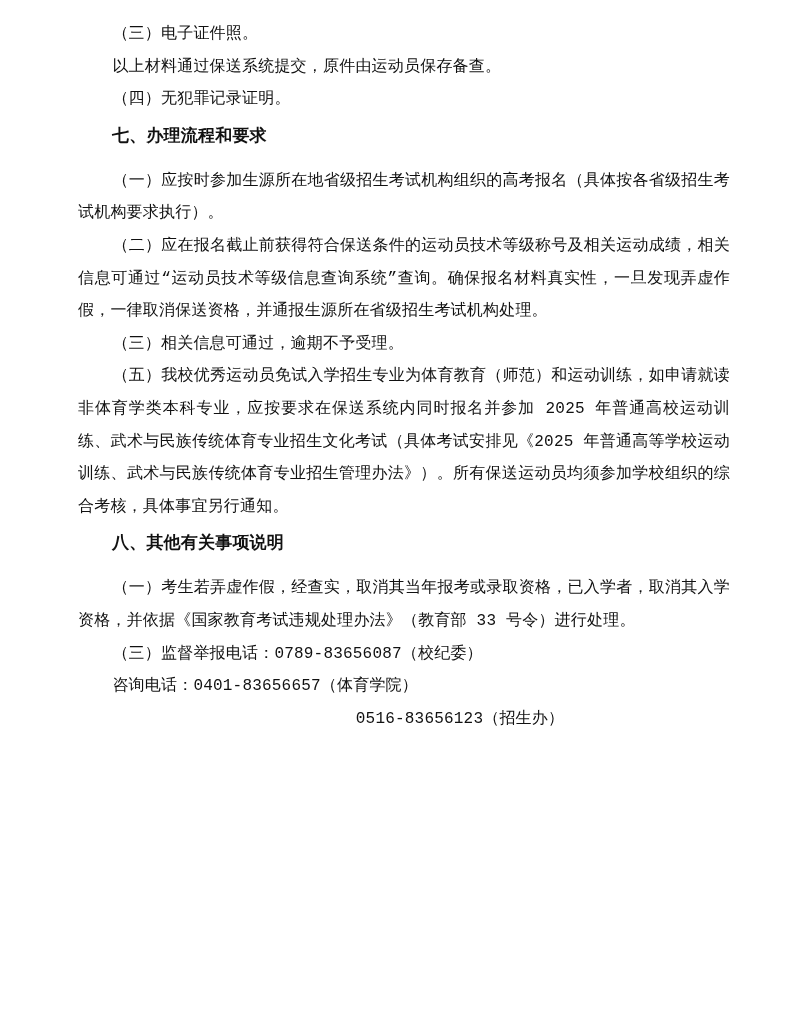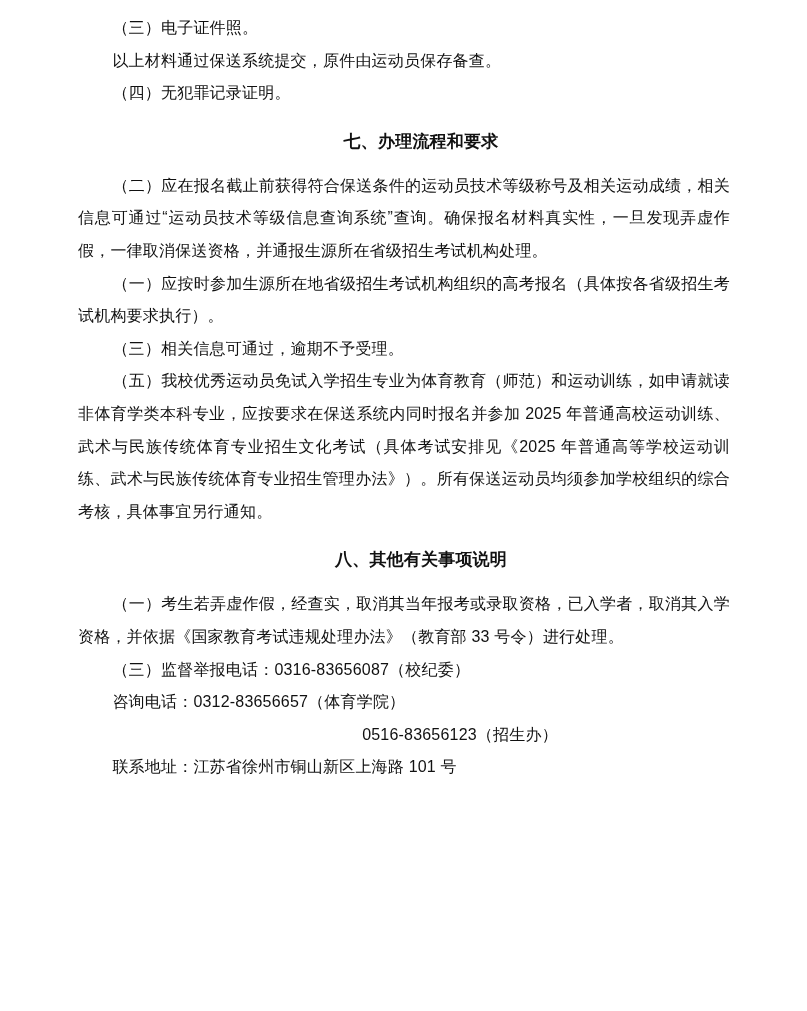--- a/index.html
+++ b/index.html
@@ -7,60 +7,58 @@
     padding: 0;
     background: #ffffff;
   }
   .page {
     position: relative;
     width: 807px;
     height: 1011px;
     margin: 0 auto;
     background: #ffffff;
     box-sizing: border-box;
-    padding: 12px 77px 0 78px;
+    padding: 18px 77px 0 78px;
     overflow: hidden;
-    font-family: Liberation Sans, sans-serif;
+    font-family: Liberation Mono, monospace;
     color: #111111;
   }
   .para {
     margin: 0;
     font-size: 16px;
     line-height: 32.6px;
     text-align: justify;
     text-justify: inter-ideograph;
     text-indent: 2.15em;
     letter-spacing: 0.2px;
     word-break: break-all;
   }
   .heading {
-    margin: 15px 0 12px 0;
+    margin: 4px 0 12px 0;
     font-size: 17px;
     line-height: 33px;
     font-weight: bold;
     text-indent: 2em;
     letter-spacing: 0.2px;
-    text-align: center;
   }
   .hang-indent {
     text-indent: 7em;
     text-align: center;
   }
 </style>
 </head>
 <body>
 
 <div class="page">
   <p class="para">（三）电子证件照。</p>
   <p class="para">以上材料通过保送系统提交，原件由运动员保存备查。</p>
   <p class="para">（四）无犯罪记录证明。</p>
   <p class="heading">七、办理流程和要求</p>
+  <p class="para">（一）应按时参加生源所在地省级招生考试机构组织的高考报名（具体按各省级招生考试机构要求执行）。</p>
   <p class="para">（二）应在报名截止前获得符合保送条件的运动员技术等级称号及相关运动成绩，相关信息可通过“运动员技术等级信息查询系统”查询。确保报名材料真实性，一旦发现弄虚作假，一律取消保送资格，并通报生源所在省级招生考试机构处理。</p>
-  <p class="para">（一）应按时参加生源所在地省级招生考试机构组织的高考报名（具体按各省级招生考试机构要求执行）。</p>
   <p class="para">（三）相关信息可通过，逾期不予受理。</p>
   <p class="para">（五）我校优秀运动员免试入学招生专业为体育教育（师范）和运动训练，如申请就读非体育学类本科专业，应按要求在保送系统内同时报名并参加 2025 年普通高校运动训练、武术与民族传统体育专业招生文化考试（具体考试安排见《2025 年普通高等学校运动训练、武术与民族传统体育专业招生管理办法》）。所有保送运动员均须参加学校组织的综合考核，具体事宜另行通知。</p>
   <p class="heading">八、其他有关事项说明</p>
   <p class="para">（一）考生若弄虚作假，经查实，取消其当年报考或录取资格，已入学者，取消其入学资格，并依据《国家教育考试违规处理办法》（教育部 33 号令）进行处理。</p>
-  <p class="para">（三）监督举报电话：0316-83656087（校纪委）</p>
-  <p class="para">咨询电话：0312-83656657（体育学院）</p>
+  <p class="para">（三）监督举报电话：0789-83656087（校纪委）</p>
+  <p class="para">咨询电话：0401-83656657（体育学院）</p>
   <p class="para hang-indent">0516-83656123（招生办）</p>
-  <p class="para">联系地址：江苏省徐州市铜山新区上海路 101 号</p>
 </div>
 
 </body></html>

